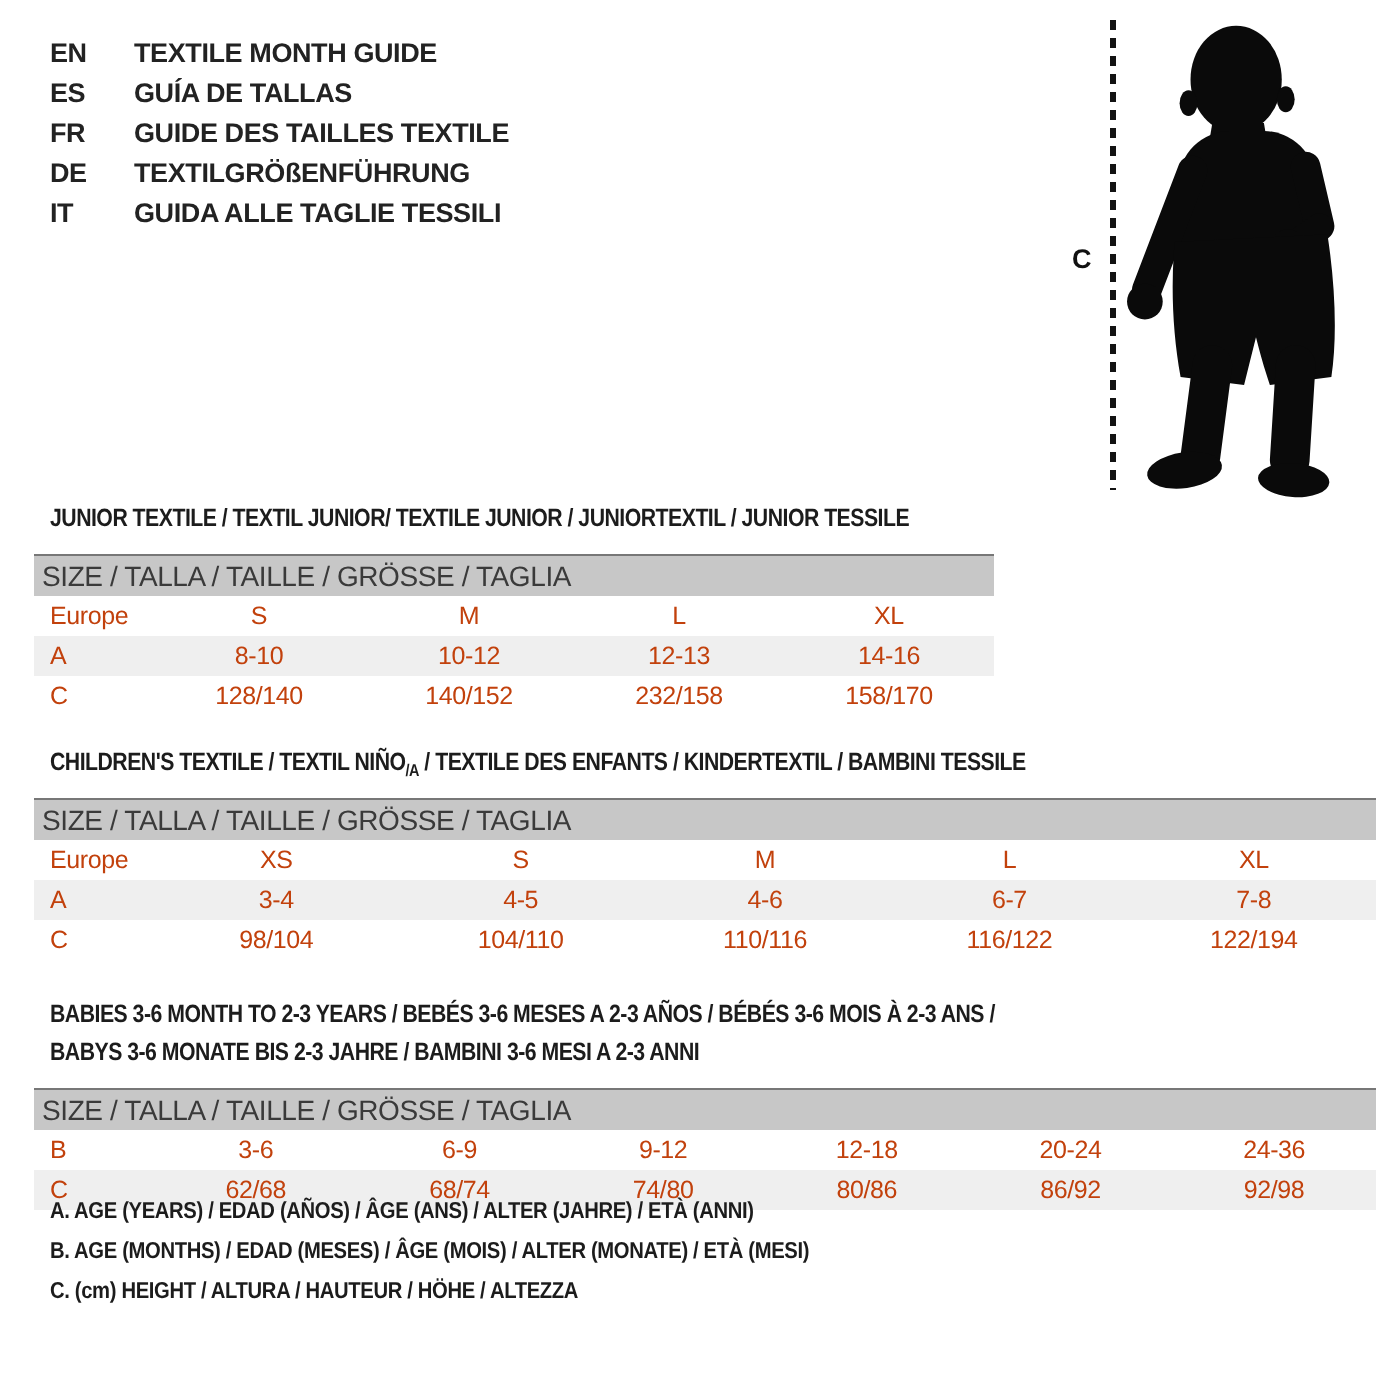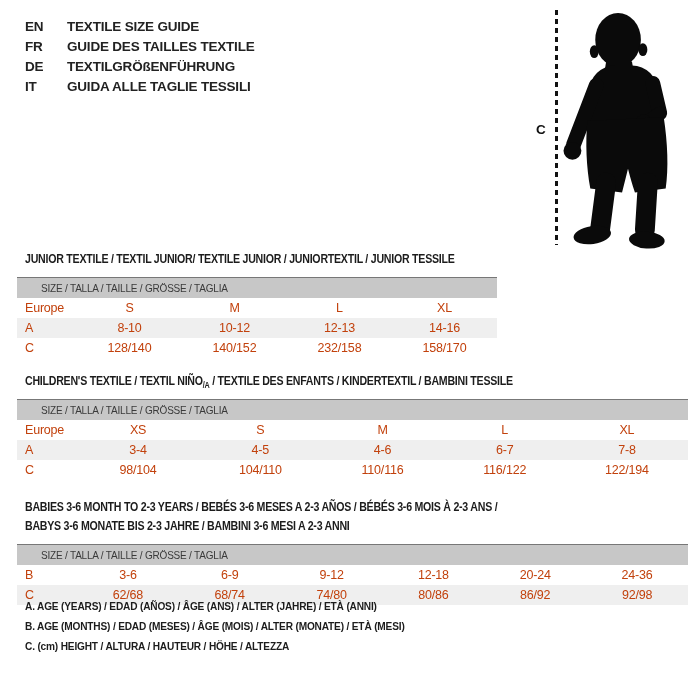--- a/index.html
+++ b/index.html
@@ -21,40 +21,44 @@
 
   
   .section-heading{position:absolute;left:25px;font-weight:bold;font-size:12.5px;
     letter-spacing:-0.3px;color:#1c1c1c;white-space:nowrap;
     transform:scaleX(0.85);transform-origin:left top;line-height:19px;}
   .sub{font-size:8.5px;vertical-align:-3px;}
 
   
   .size-table{position:absolute;left:17px;}
   .t-head{background:var(--header-bg,#c7c7c7);border-top:1px solid #777;
-    height:21px;display:flex;align-items:center;padding-left:24px;box-sizing:border-box;
-    font-size:10px;letter-spacing:-0.2px;color:#3a3a3a;}
+    height:21px;display:flex;align-items:center;padding-left:4px;box-sizing:border-box;
+    font-size:14px;letter-spacing:-0.2px;color:#3a3a3a;}
   .t-row{display:flex;height:20px;align-items:center;
     font-size:12.5px;letter-spacing:-0.2px;color:#c2410c;}
   .t-row.shaded{background:var(--row-alt-bg,#efefef);}
   .t-label{width:60px;padding-left:8px;box-sizing:border-box;}
   .t-cell{flex:1;text-align:center;}
 
   
   .footnotes{position:absolute;left:25px;top:600px;}
   .footnote{height:20px;font-weight:bold;font-size:11.5px;letter-spacing:-0.2px;
     color:#1c1c1c;white-space:nowrap;transform:scaleX(0.88);transform-origin:left top;}
 </style>
 </head>
 <body>
 
 <div class="lang-list">
   <div class="lang-row">
     <span class="lang-code">EN</span>
-    <span>TEXTILE SIZE GUIDE</span>
+    <span>TEXTILE MONTH GUIDE</span>
+  </div>
+  <div class="lang-row">
+    <span class="lang-code">ES</span>
+    <span>GUÍA DE TALLAS</span>
   </div>
   <div class="lang-row">
     <span class="lang-code">FR</span>
     <span>GUIDE DES TAILLES TEXTILE</span>
   </div>
   <div class="lang-row">
     <span class="lang-code">DE</span>
     <span>TEXTILGRÖßENFÜHRUNG</span>
   </div>
   <div class="lang-row">

